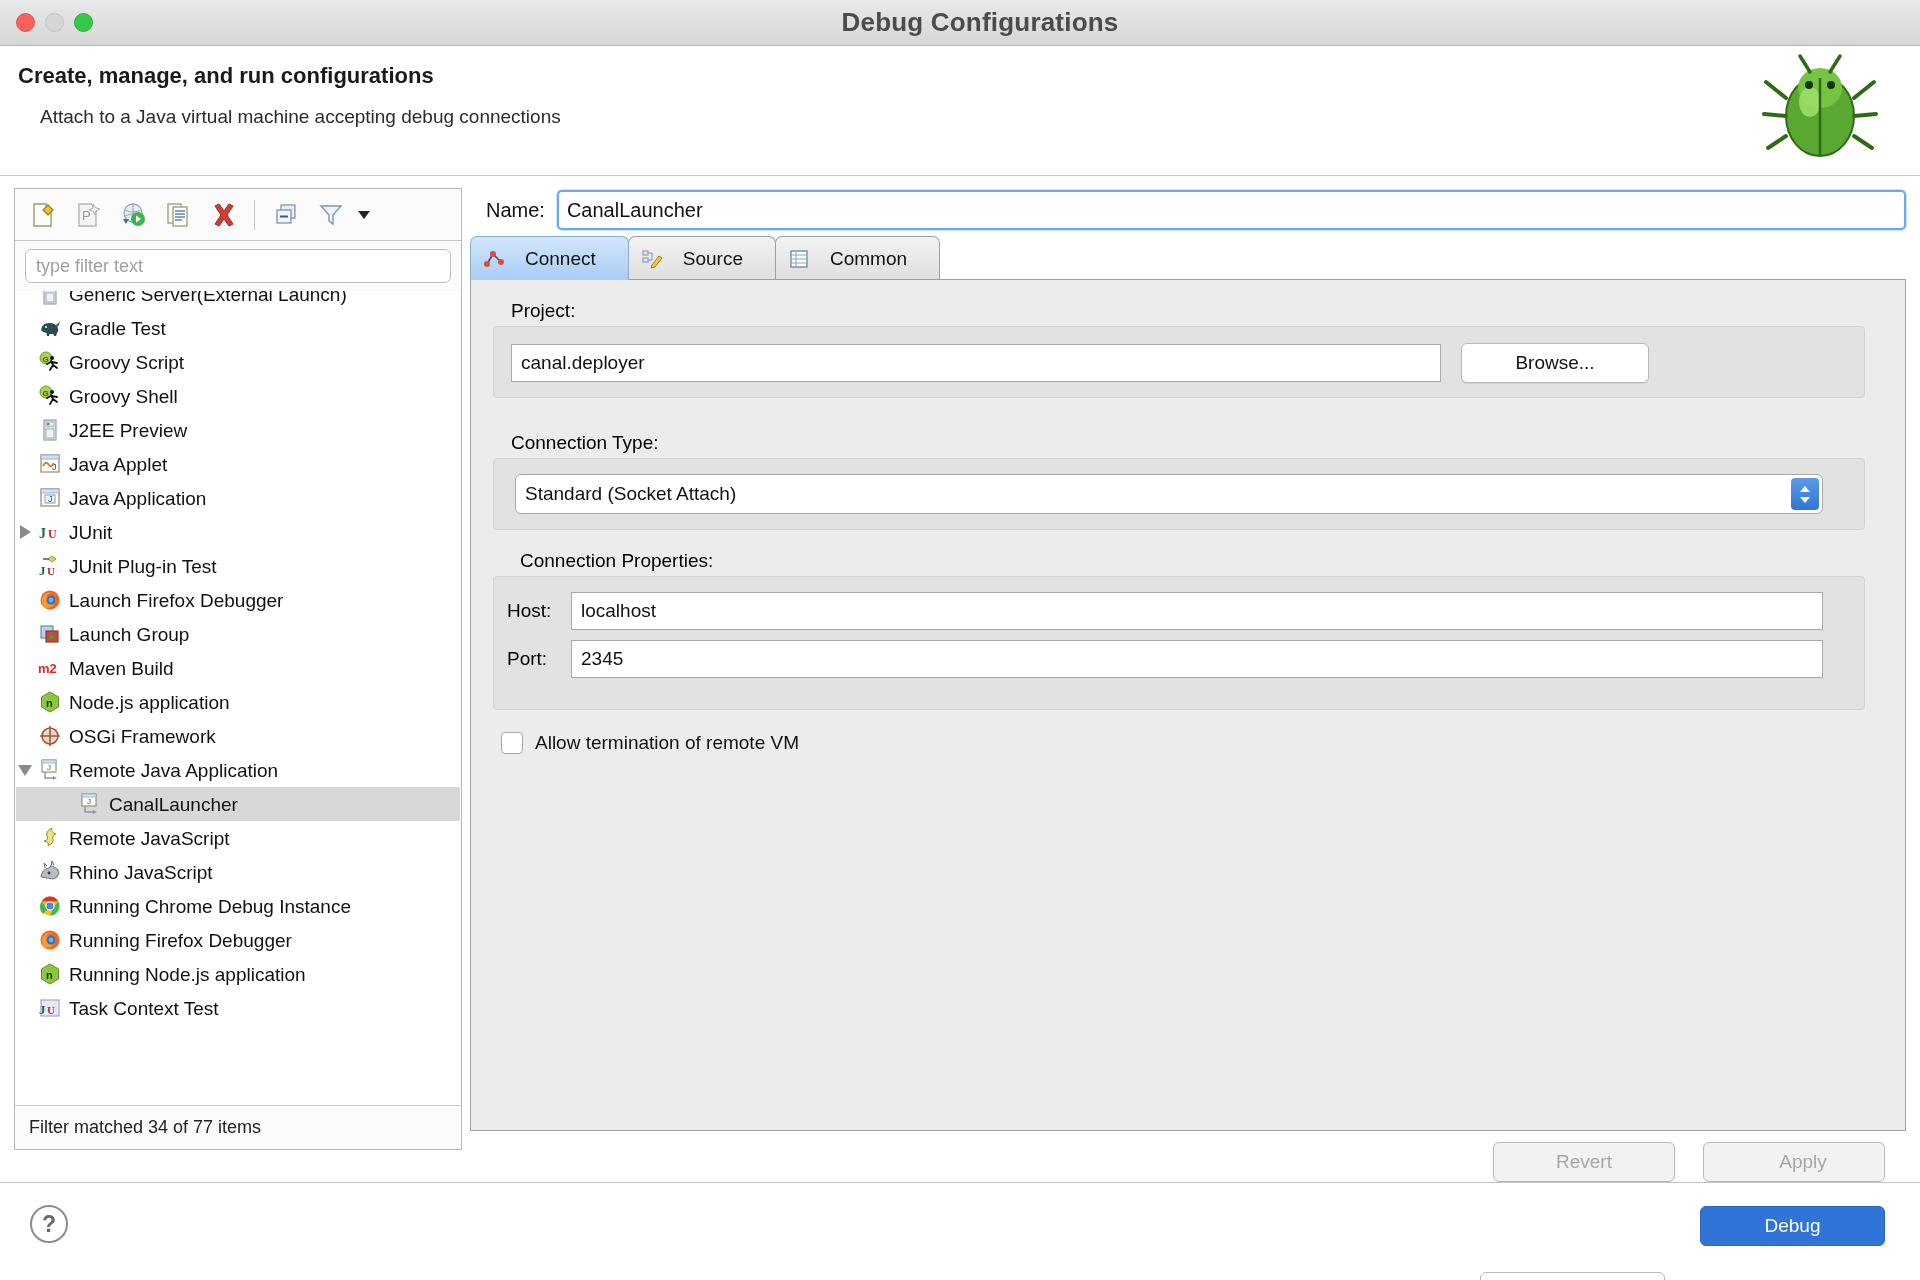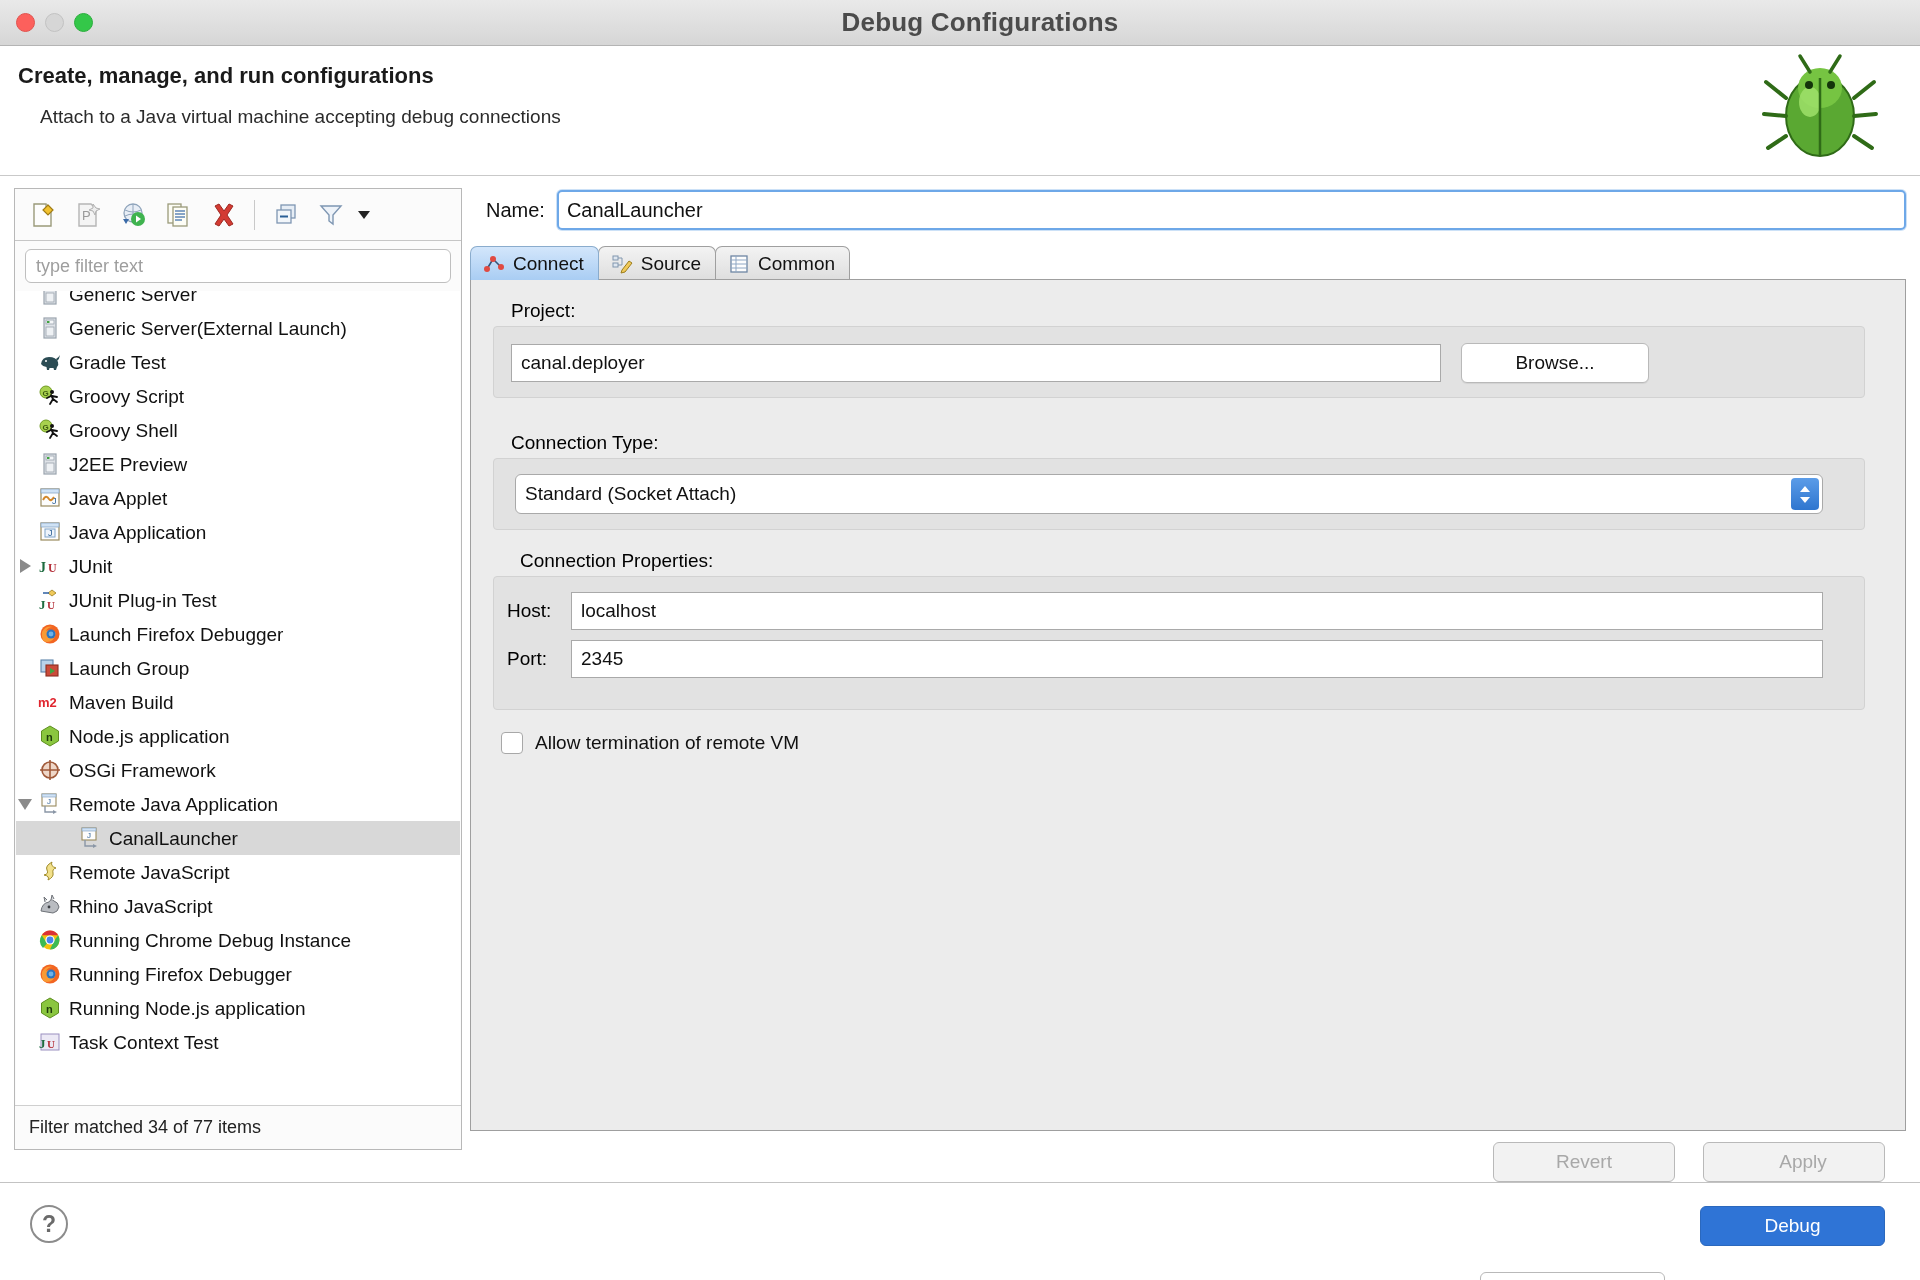--- a/index.html
+++ b/index.html
@@ -122,22 +122,22 @@
     background: #ffffff; font-size: 20px; color: #111; padding: 0 8px;
     font-family: "Liberation Sans", sans-serif; outline: none;
     box-shadow: 0 0 0 1px rgba(110,168,232,0.35);
   }
 
   .tabstrip {
     position: relative; margin-top: 12px; height: 36px;
     display: flex; align-items: flex-end;
   }
   .tab {
-    display: flex; align-items: center; gap: 8px;
-    height: 34px; padding: 0 14px 0 12px;
+    display: flex; align-items: center; gap: 20px;
+    height: 44px; padding: 0 32px 0 12px;
     font-size: 19px; color: #111;
     border: 1px solid #9f9f9f; border-bottom: none;
     border-radius: 7px 7px 0 0;
     background: linear-gradient(to bottom, #f3f3f3, #dedede);
     margin-right: -1px; cursor: pointer; position: relative;
   }
   .tab.active {
     background: linear-gradient(to bottom, #d3e6fb, #a9cdf3);
     border-color: #8aaccd; z-index: 3;
   }
@@ -299,32 +299,20 @@
           <div class="trow">
             <span class="twisty-spacer"></span>
             <span class="ticon">
               <svg width="24" height="24" viewBox="0 0 24 24">
                 <rect x="6" y="2" width="12" height="20" fill="#dfe3e8" stroke="#9aa3ad" stroke-width="1.2"></rect>
                 <rect x="8" y="4" width="8" height="4" fill="#f4f6f8" stroke="#9aa3ad" stroke-width="0.8"></rect>
                 <rect x="9" y="5" width="2.5" height="2" fill="#3fa33f"></rect>
                 <rect x="8" y="11" width="8" height="9" fill="#eef1f4" stroke="#9aa3ad" stroke-width="0.8"></rect>
               </svg>
             </span>
-            <span class="tlabel">Generic Server</span>
-          </div>
-          <div class="trow">
-            <span class="twisty-spacer"></span>
-            <span class="ticon">
-              <svg width="24" height="24" viewBox="0 0 24 24">
-                <rect x="6" y="2" width="12" height="20" fill="#dfe3e8" stroke="#9aa3ad" stroke-width="1.2"></rect>
-                <rect x="8" y="4" width="8" height="4" fill="#f4f6f8" stroke="#9aa3ad" stroke-width="0.8"></rect>
-                <rect x="9" y="5" width="2.5" height="2" fill="#3fa33f"></rect>
-                <rect x="8" y="11" width="8" height="9" fill="#eef1f4" stroke="#9aa3ad" stroke-width="0.8"></rect>
-              </svg>
-            </span>
             <span class="tlabel">Generic Server(External Launch)</span>
           </div>
           <div class="trow">
             <span class="twisty-spacer"></span>
             <span class="ticon">
               <svg width="24" height="24" viewBox="0 0 24 24">
                 <path d="M3 14 q1 -7 8 -7 q7 0 9 5 q1 3 -1 5 l-1 3 h-2 l-0.5 -2 h-4 l-0.5 2 h-2 l-0.5 -3 q-4 -0.5 -5.5 -3 z" fill="#2b4c54"></path>
                 <path d="M18 9 q3 -2 4 -4 q-0.5 4 -3 6 z" fill="#2b4c54"></path>
                 <circle cx="8" cy="11" r="1" fill="#fff"></circle>
               </svg>

